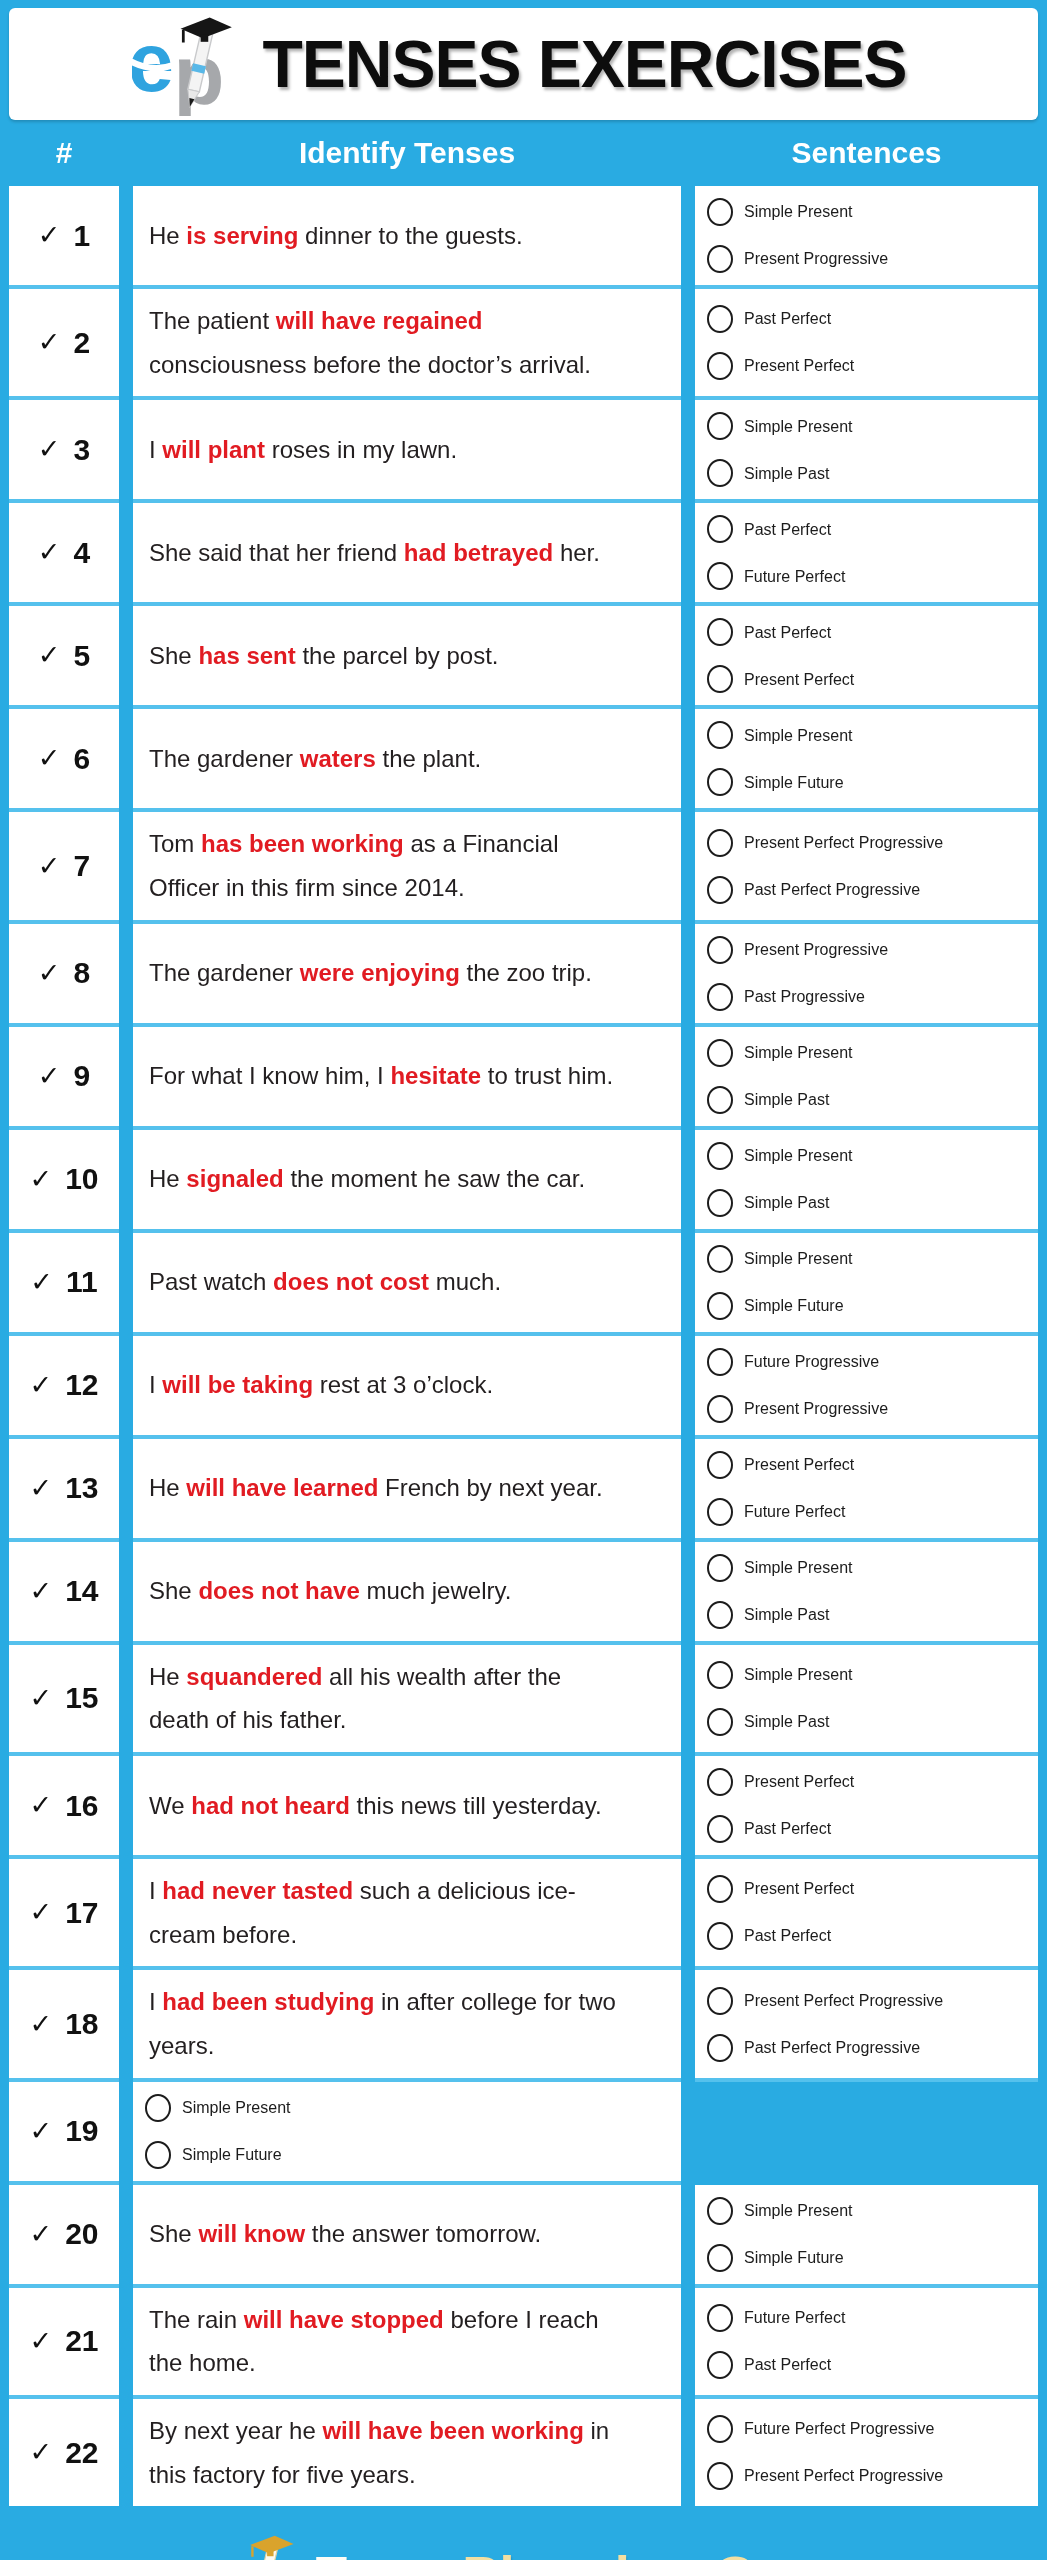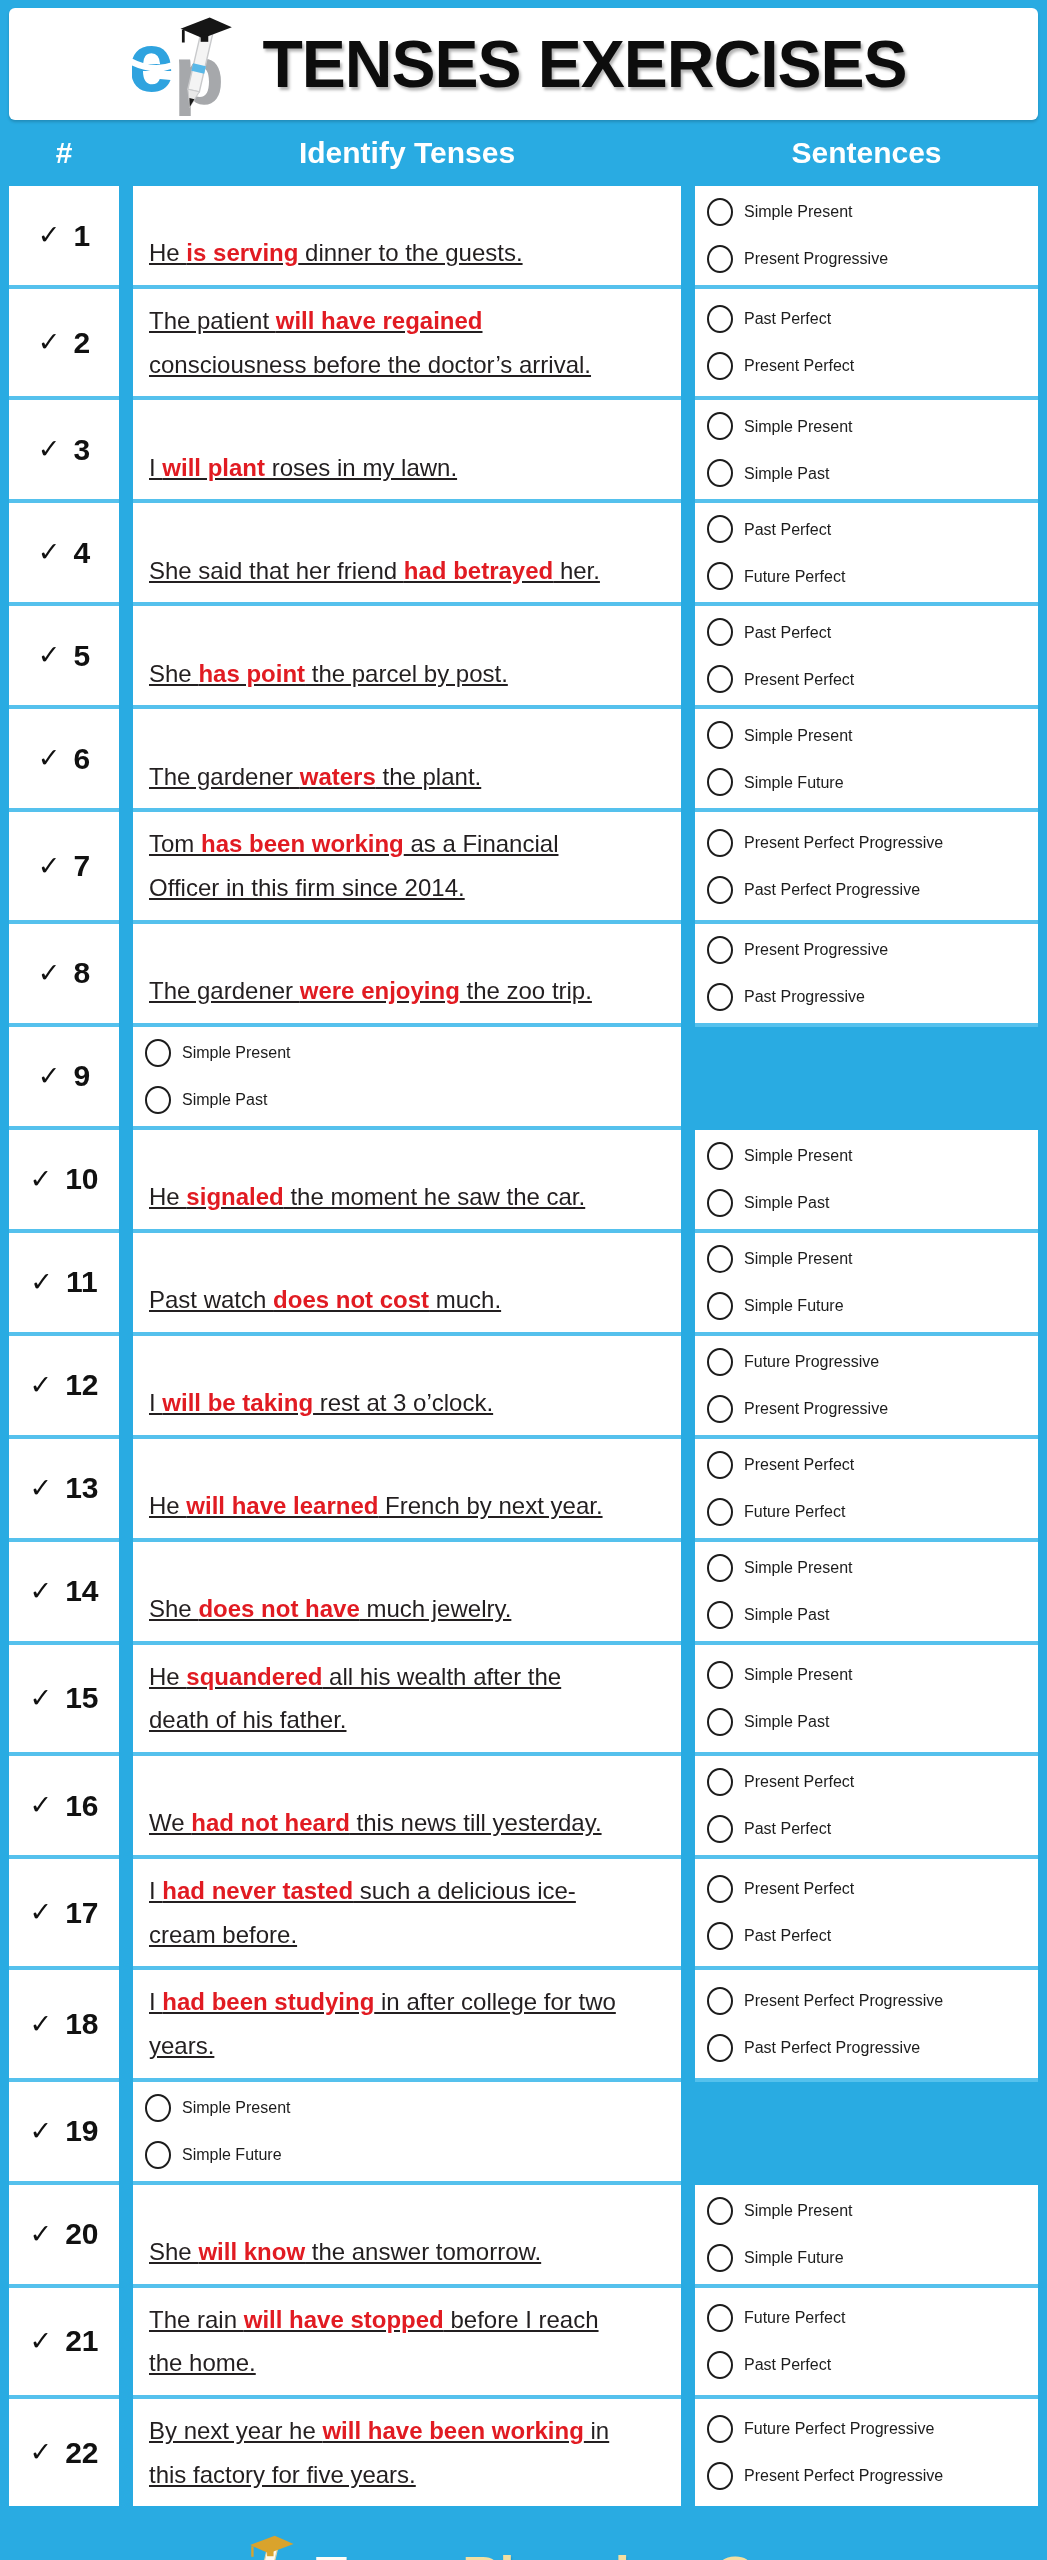--- a/index.html
+++ b/index.html
@@ -76,23 +76,22 @@
     line-height: 1;
   }
   .num {
     font-size: 30px;
     font-weight: 800;
     color: #111111;
     line-height: 1;
   }
   .sentence-cell {
     display: flex;
-    align-items: flex-end;
+    align-items: center;
     padding: 10px 16px 10px 16px;
-    text-decoration: underline;
   }
   .sentence {
     margin: 0;
     font-size: 24px;
     line-height: 1.82;
     white-space: nowrap;
     color: #231f20;
   }
   .hl { color: #e11b22; font-weight: 700; }
   .options-cell {
@@ -252,21 +251,21 @@
       </div>
     </div>
   </div>
 
   <div class="grid-cols row">
     <div class="cell num-cell">
       <span class="check">✓</span>
       <span class="num">5</span>
     </div>
     <div class="cell sentence-cell">
-      <p class="sentence"><span>She </span><span class="hl">has point</span><span> the parcel by post.</span></p>
+      <p class="sentence"><span>She </span><span class="hl">has sent</span><span> the parcel by post.</span></p>
     </div>
     <div class="cell options-cell">
       <div class="option">
         <span class="radio"></span>
         <span class="opt-label">Past Perfect</span>
       </div>
       <div class="option">
         <span class="radio"></span>
         <span class="opt-label">Present Perfect</span>
       </div>
@@ -330,20 +329,23 @@
         <span class="radio"></span>
         <span class="opt-label">Past Progressive</span>
       </div>
     </div>
   </div>
 
   <div class="grid-cols row">
     <div class="cell num-cell">
       <span class="check">✓</span>
       <span class="num">9</span>
+    </div>
+    <div class="cell sentence-cell">
+      <p class="sentence"><span>For what I know him, I </span><span class="hl">hesitate</span><span> to trust him.</span></p>
     </div>
     <div class="cell options-cell">
       <div class="option">
         <span class="radio"></span>
         <span class="opt-label">Simple Present</span>
       </div>
       <div class="option">
         <span class="radio"></span>
         <span class="opt-label">Simple Past</span>
       </div>

